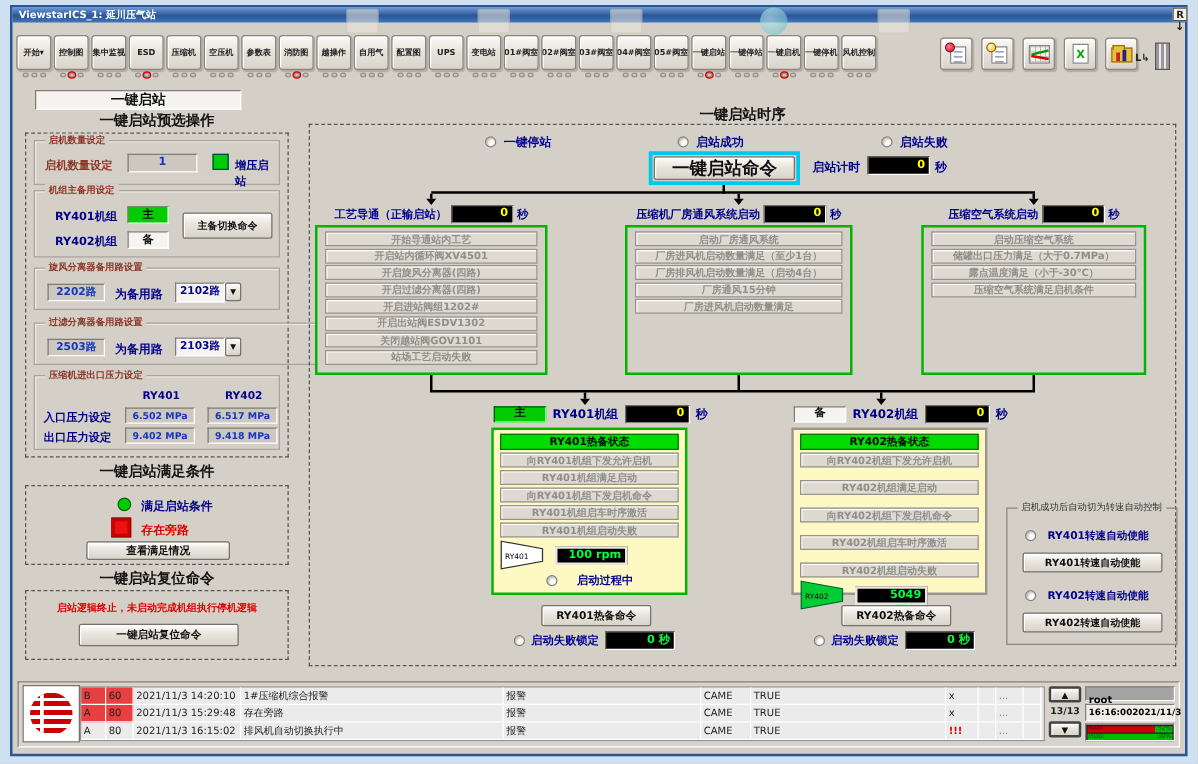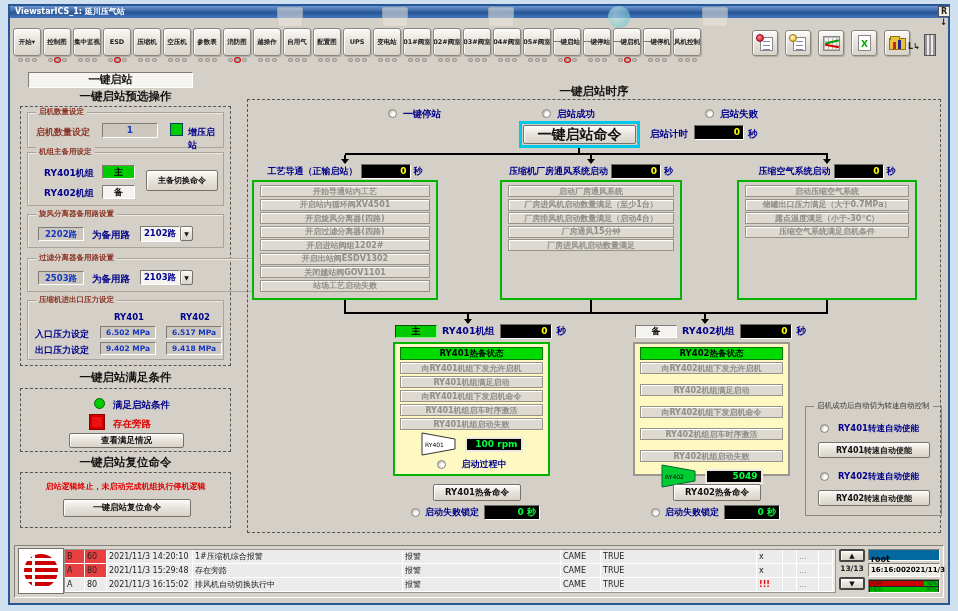--- a/index.html
+++ b/index.html
@@ -58,21 +58,21 @@
   .colhead{position:absolute;display:flex;align-items:center;justify-content:center;gap:3px;font-size:9px;white-space:nowrap;}
   .colhead .disp{width:50px;}
   
   .unitblk{position:absolute;width:196px;height:200px;}
   .uhead{position:absolute;left:2px;top:0;display:flex;align-items:center;gap:5px;font-size:9.5px;white-space:nowrap;}
   .rolebox{width:42px;height:13px;font-size:9px;line-height:11px;}
   .rolebox.on{background:#00cc00;border-color:#035703 #8f8 #8f8 #035703;color:#000;}
   .upanel{position:absolute;left:0;top:18px;width:157px;height:134px;border:2px solid #00b400;background:#fef9c3;padding:3px 5px;display:flex;flex-direction:column;gap:2px;}
   .unitblk.gray .upanel{border-color:#9a968e;}
   .ready{height:13px;background:#00dc00;border:1px solid #067506;color:#000;font-size:8.5px;font-weight:bold;display:flex;align-items:center;justify-content:center;}
-  .comprow{height:26px;display:flex;align-items:center;justify-content:center;gap:8px;}
+  .comprow{height:26px;display:flex;align-items:center;justify-content:flex-start;gap:8px;}
   .rpm{width:58px;height:15px;border:2px solid #ece8e0;line-height:11px;}
   .runrow{display:flex;align-items:center;justify-content:center;gap:16px;font-size:9px;}
   .ubtn{position:absolute;left:40px;top:160px;width:88px;height:17px;font-size:8.5px;}
   .failrow{position:absolute;left:18px;top:181px;display:flex;align-items:center;gap:5px;font-size:9px;}
   .failrow .disp{width:56px;}
   
   .speedgrp{position:absolute;left:805px;top:406px;width:137px;height:110px;border:1px solid #8a8680;}
   .speedgrp .legend{color:#333;font-weight:normal;font-size:7.5px;}
   
   .bframe{position:absolute;left:14px;top:545px;width:930px;height:53px;border:1px solid;border-color:#84807a #fff #fff #84807a;background:#d8d4cc;}
@@ -80,21 +80,21 @@
   .emb{position:absolute;left:5px;top:5px;width:34px;height:34px;border-radius:50%;background:repeating-linear-gradient(#c00 0 4px,#fff 4px 7px);overflow:hidden;}
   .emb:before{content:"";position:absolute;left:8px;top:0;width:3px;height:100%;background:#fff;}
   .altable{position:absolute;left:64px;top:549px;width:772px;background:#ebebeb;border:1px solid #9a968e;}
   .alrow{display:grid;grid-template-columns:20px 22px 86px 210px 158px 40px 156px 26px 14px 22px 14px;height:14px;}
   .alrow .c{border-right:1px solid #fff;border-bottom:1px solid #fff;font-size:8px;line-height:13px;padding-left:2px;color:#222;white-space:nowrap;overflow:hidden;}
   .alrow .c.red{background:#e84040;}
   .alrow .c.ackred{color:#d00;font-weight:bold;}
   .alrow .c.dots{color:#888;}
   .scrbtn{position:absolute;width:26px;height:13px;font-size:7px;}
   .pagebox{position:absolute;left:839px;top:564px;width:26px;text-align:center;font-size:7.5px;font-weight:bold;color:#222;}
-  .rootbox{position:absolute;left:868px;top:549px;width:72px;height:12px;background:#0369a1;border:1px solid;border-color:#84807a #fff #fff #84807a;font-size:8px;font-weight:bold;padding:4px 2px;line-height:11px;}
+  .rootbox{position:absolute;left:868px;top:549px;width:72px;height:12px;background:#a3a3a3;border:1px solid;border-color:#84807a #fff #fff #84807a;font-size:8px;font-weight:bold;padding:4px 2px;line-height:11px;}
   .timebox{position:absolute;left:868px;top:563px;width:72px;height:14px;background:#efede8;border:1px solid;border-color:#84807a #fff #fff #84807a;display:flex;justify-content:space-between;font-size:7px;font-weight:bold;line-height:12px;padding:0 2px;}
   .barsbox{position:absolute;left:868px;top:579px;width:72px;height:14px;border:1px solid;border-color:#84807a #fff #fff #84807a;background:#222;padding:1px;}
   .bar{position:relative;height:5px;margin-bottom:1px;font-size:5px;line-height:5px;color:#031;}
   .bar .fl{position:absolute;inset:0;}
   .bar .tl{position:absolute;left:1px;top:0;}
   .bar .tr{position:absolute;right:1px;top:0;}
 </style>
 </head>
 <body>
 

